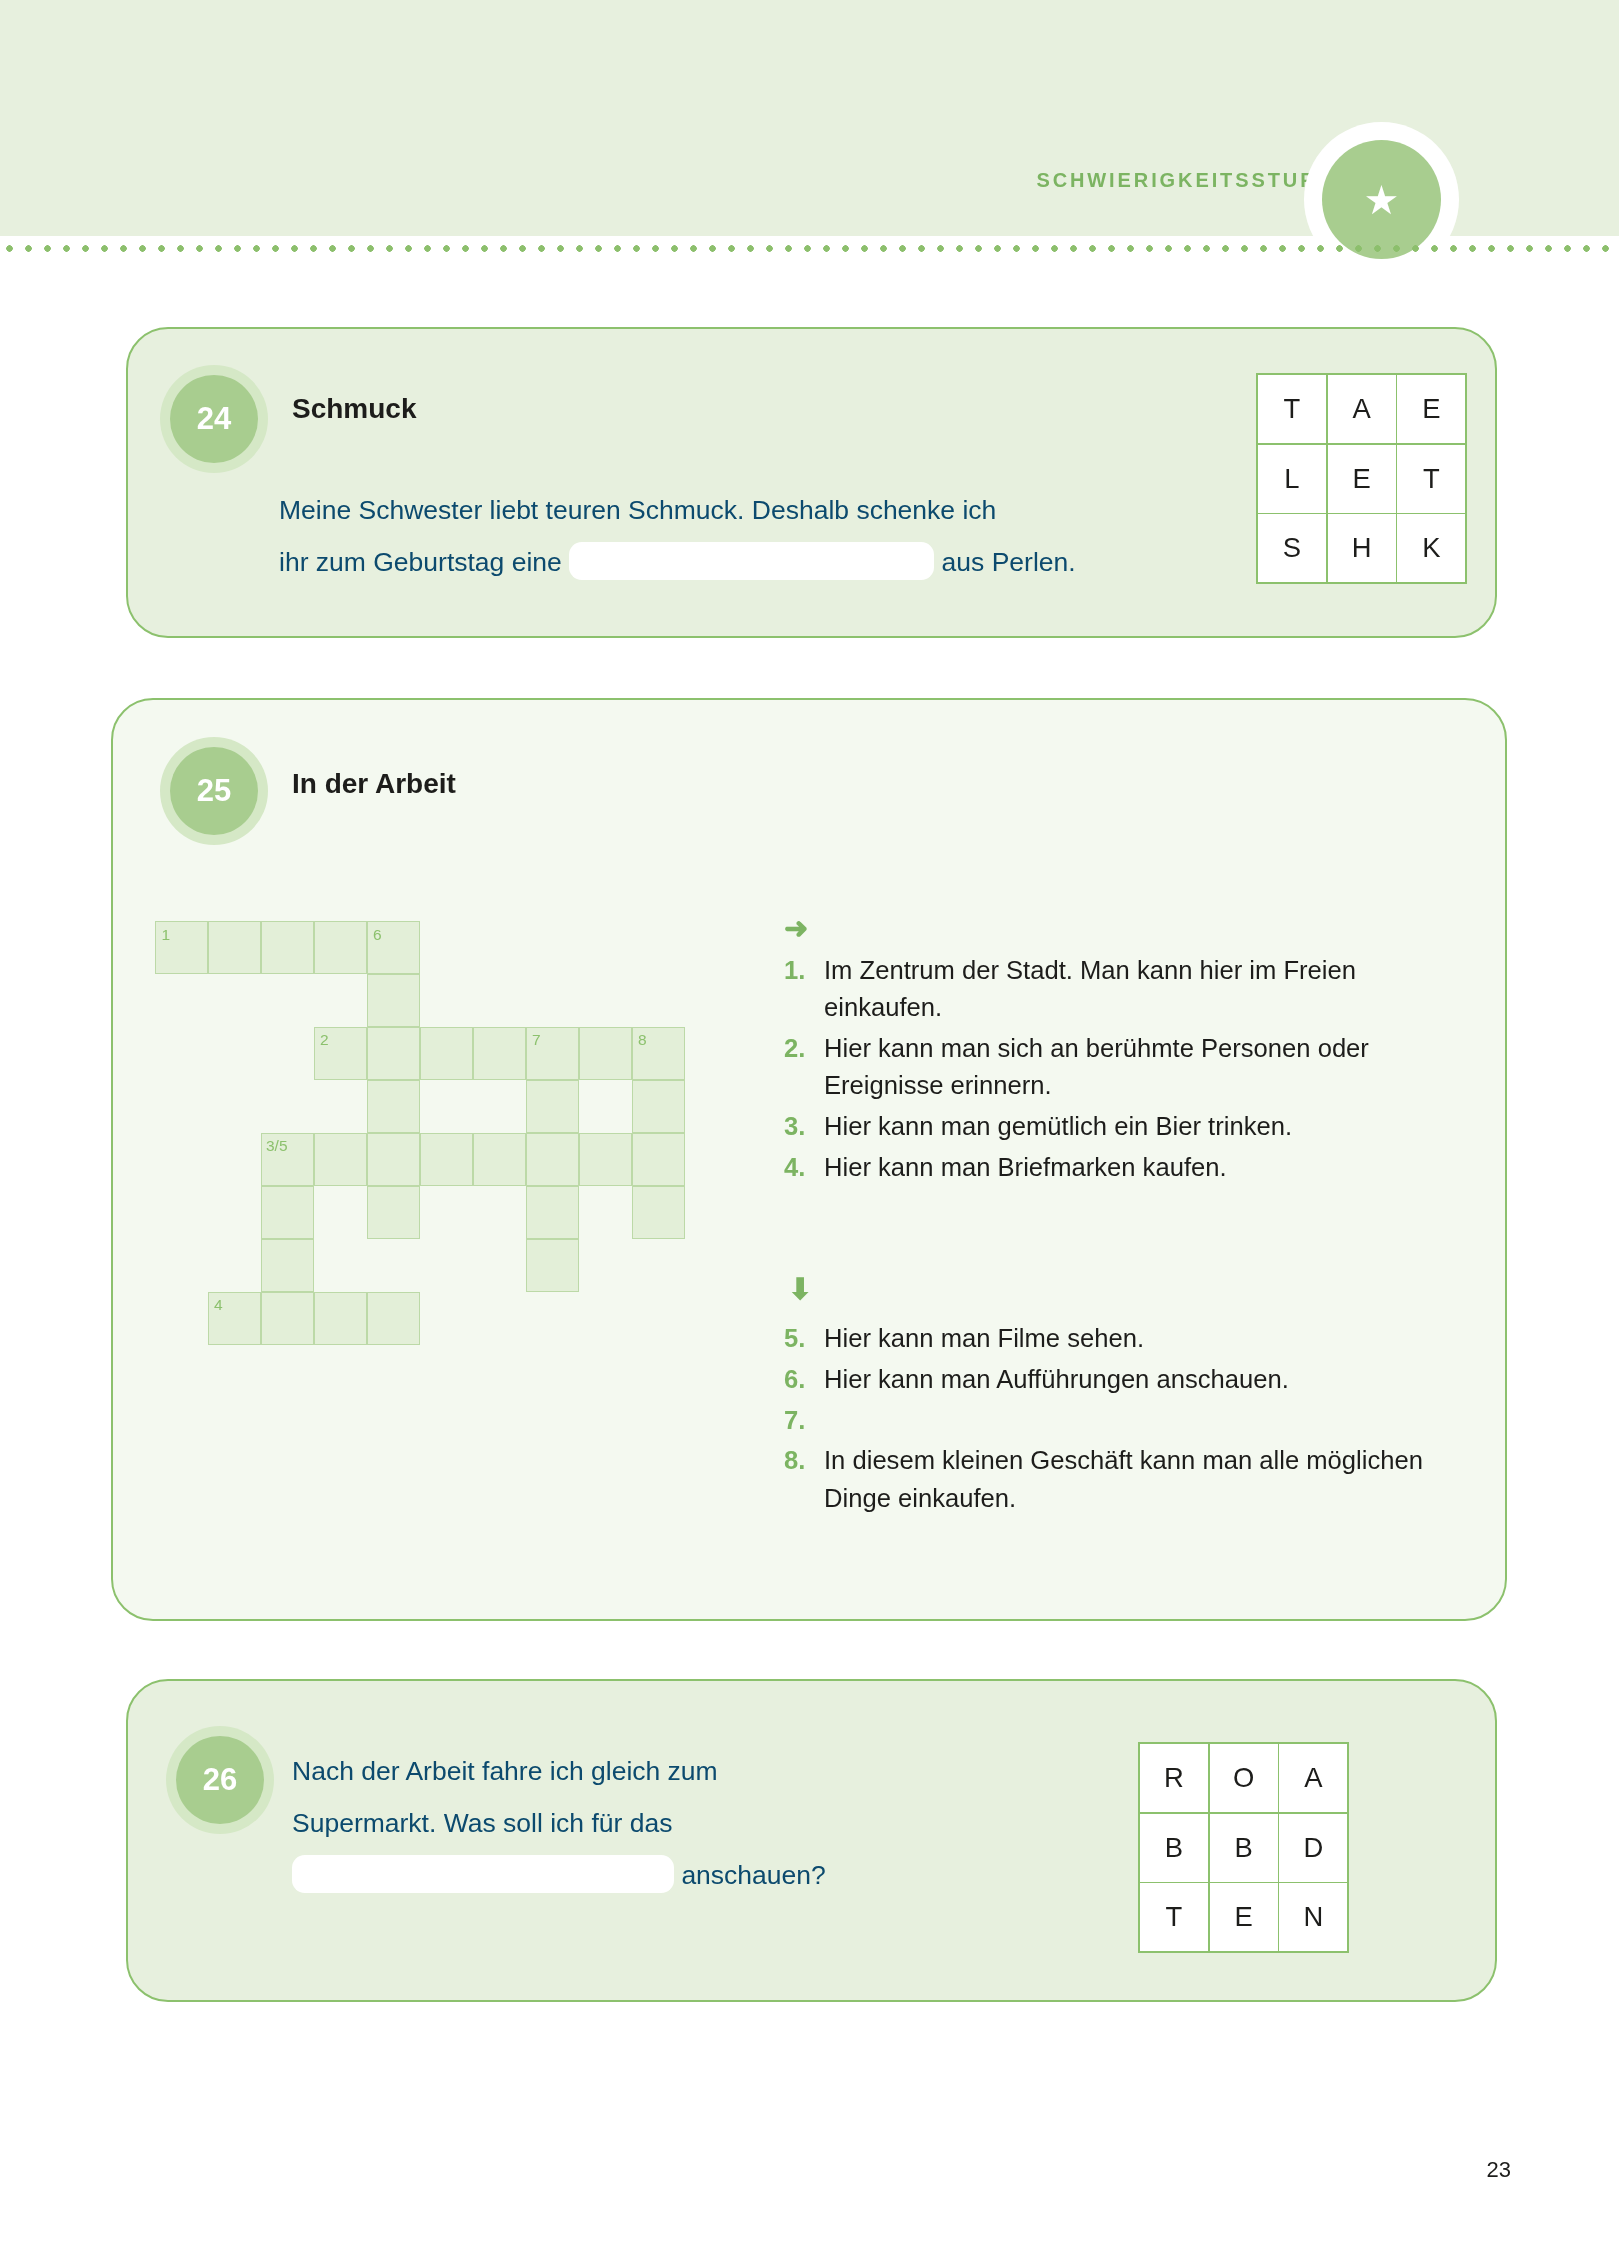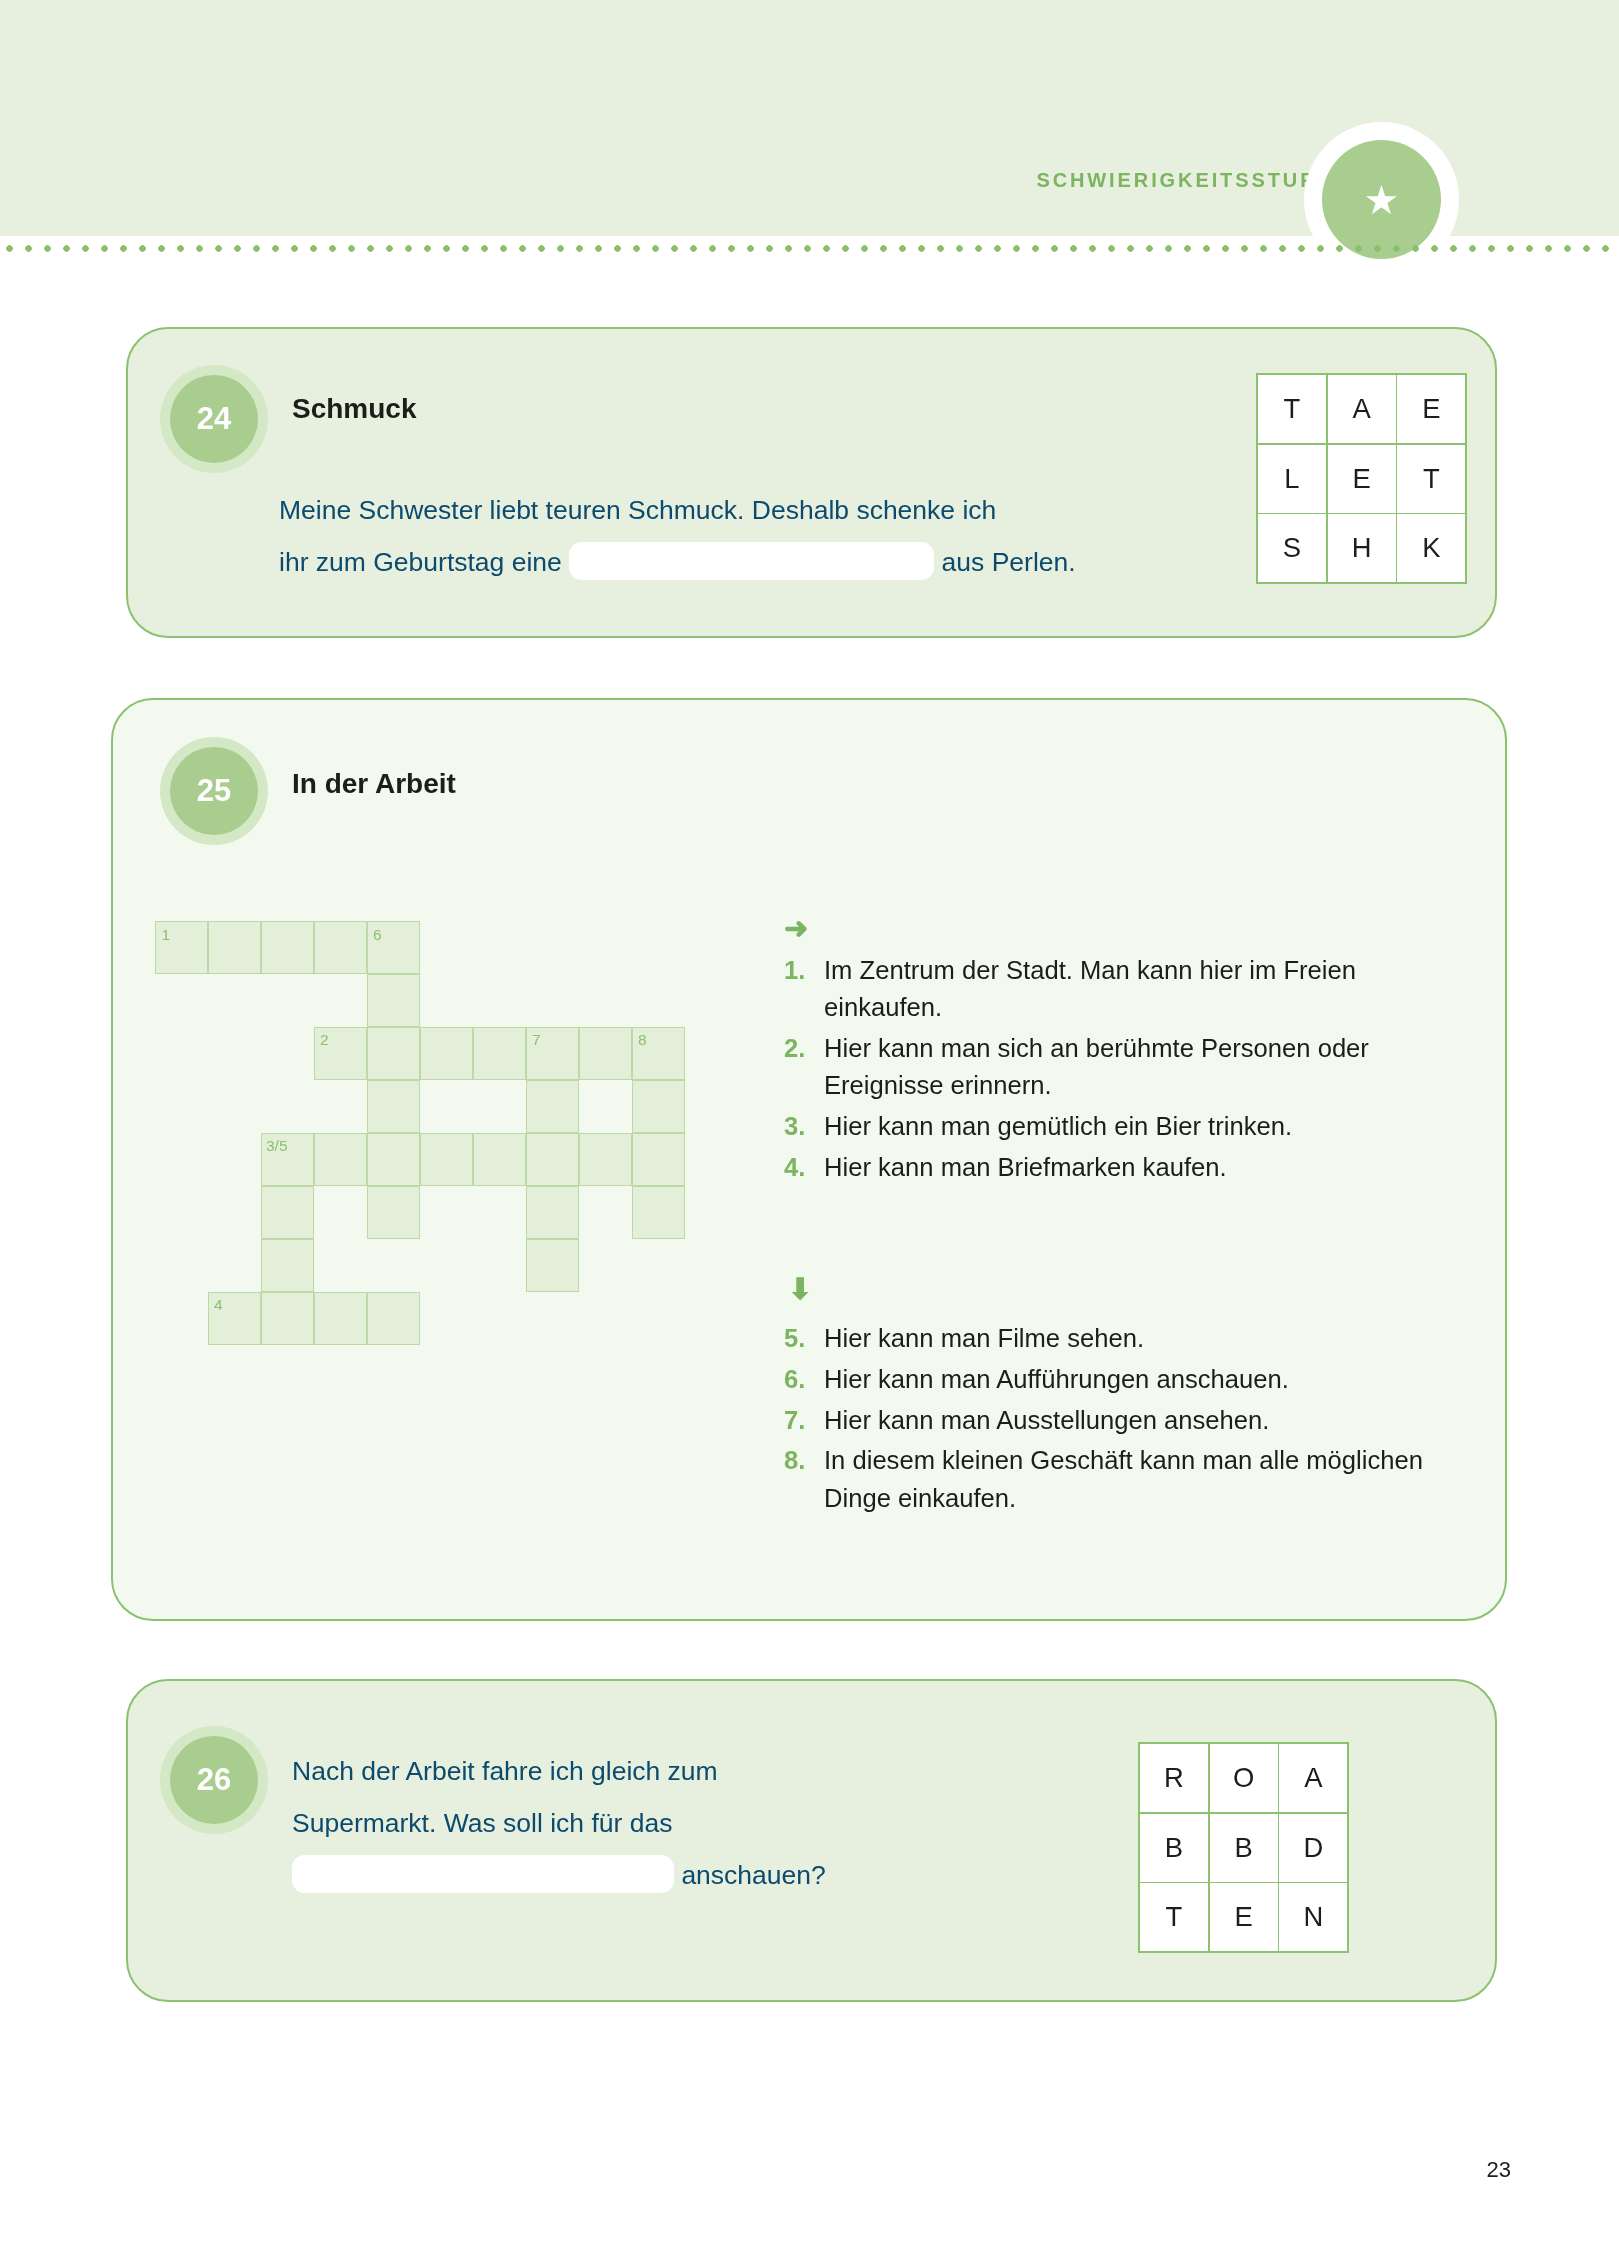--- a/index.html
+++ b/index.html
@@ -328,31 +328,30 @@
   <li class="clue-item">
     <span class="clue-num">5.</span>
     <span class="clue-text">Hier kann man Filme sehen.</span>
   </li>
   <li class="clue-item">
     <span class="clue-num">6.</span>
     <span class="clue-text">Hier kann man Aufführungen anschauen.</span>
   </li>
   <li class="clue-item">
     <span class="clue-num">7.</span>
-    <span class="clue-text">Hier kann man Ausstellungen ansehen.</span>
   </li>
   <li class="clue-item">
     <span class="clue-num">8.</span>
     <span class="clue-text">In diesem kleinen Geschäft kann man alle möglichen Dinge einkaufen.</span>
   </li>
 </ul>
 
 <div class="card filled" style="left:126px; top:1679px; width:1371px; height:323px;"></div>
 
-<div class="num-badge ring" style="left:170px; top:1736px;text-align:center;">26</div>
+<div class="num-badge ring" style="left:176px; top:1736px;text-align:center;">26</div>
 
 <div class="body-text" style="left:292px; top:1750px; width:822px;">Nach der Arbeit fahre ich gleich zum</div>
 <div class="body-text" style="left:292px; top:1802px; width:822px;">Supermarkt. Was soll ich für das</div>
 <div class="body-text" style="left:292px; top:1854px; width:822px;">
   <span class="answer-blank" style="width:382px;"></span>
   <span>anschauen?</span>
 </div>
 
 <div class="letter-grid" style="left:1138px; top:1742px;">
   <div class="letter-cell">R</div>

